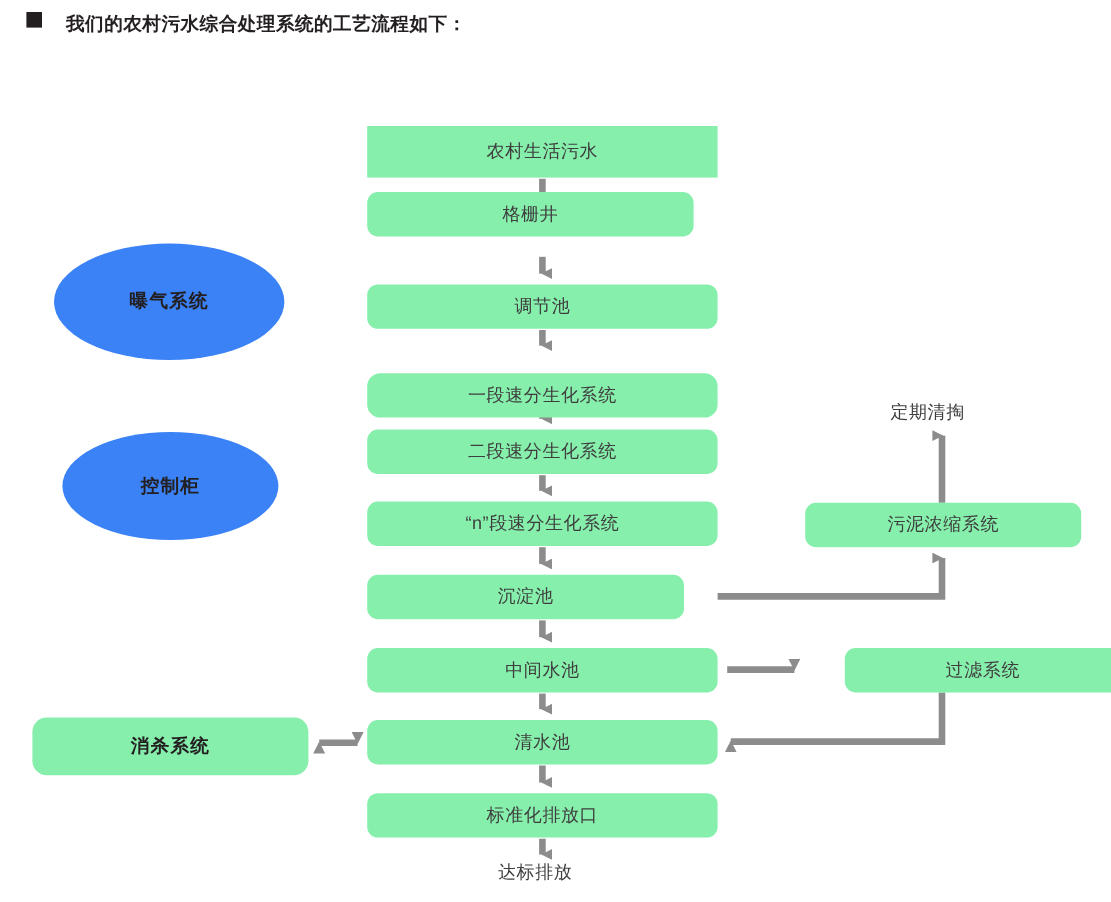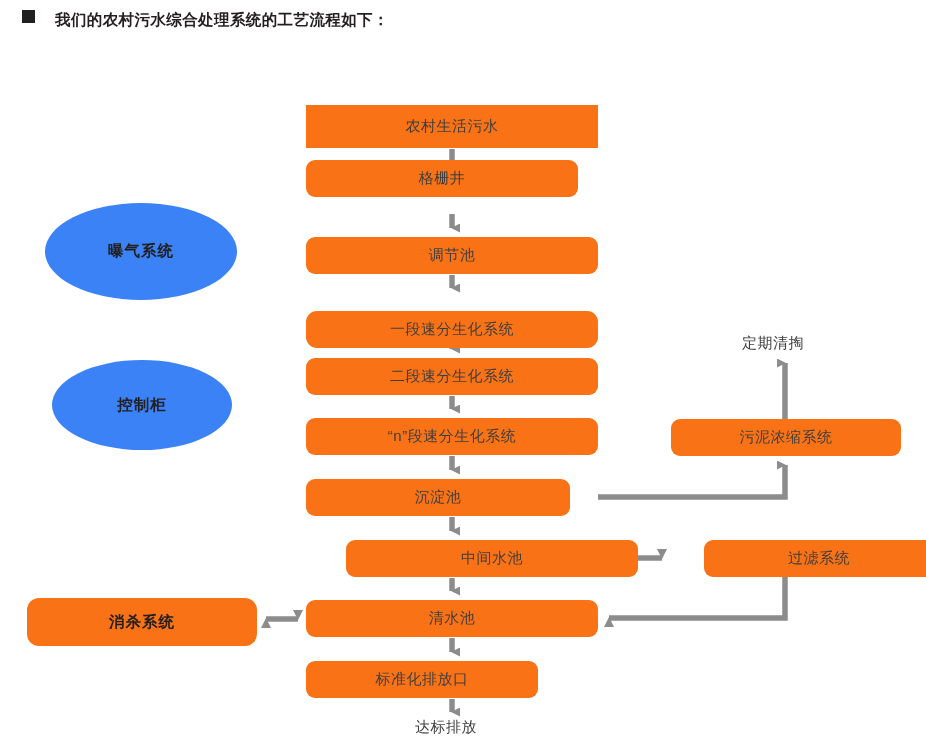--- a/index.html
+++ b/index.html
@@ -39,21 +39,21 @@
     font-size: 15.5px;
     font-weight: bold;
     color: #231f20;
     letter-spacing: 0.4px;
     white-space: nowrap;
   }
 
   
   .node {
     position: absolute;
-    background: #f97316;
+    background: #86efac;
     border-radius: 9px;
     display: flex;
     align-items: center;
     justify-content: center;
     color: #3e3e3e;
     font-size: 15px;
     letter-spacing: 0.5px;
     box-sizing: border-box;
   }
   .node.square {
@@ -173,29 +173,29 @@
   </div>
 
   <div class="node" style="left:306px;top:358px;width:292px;height:37px;">
     <span>二段速分生化系统</span>
   </div>
 
   <div class="node" style="left:306px;top:479px;width:264px;height:37px;">
     <span>沉淀池</span>
   </div>
 
-  <div class="node" style="left:306px;top:540px;width:292px;height:37px;margin-left:40px;">
+  <div class="node" style="left:306px;top:540px;width:292px;height:37px;">
     <span>中间水池</span>
   </div>
 
   <div class="node" style="left:306px;top:600px;width:292px;height:37px;">
     <span>清水池</span>
   </div>
 
-  <div class="node" style="left:306px;top:661px;width:232px;height:37px;">
+  <div class="node" style="left:306px;top:661px;width:292px;height:37px;">
     <span>标准化排放口</span>
   </div>
 
   <div class="ellipse" style="left:45px;top:203px;width:192px;height:97px;">
     <span>曝气系统</span>
   </div>
 
   <div class="ellipse" style="left:52px;top:360px;width:180px;height:90px;">
     <span>控制柜</span>
   </div>

